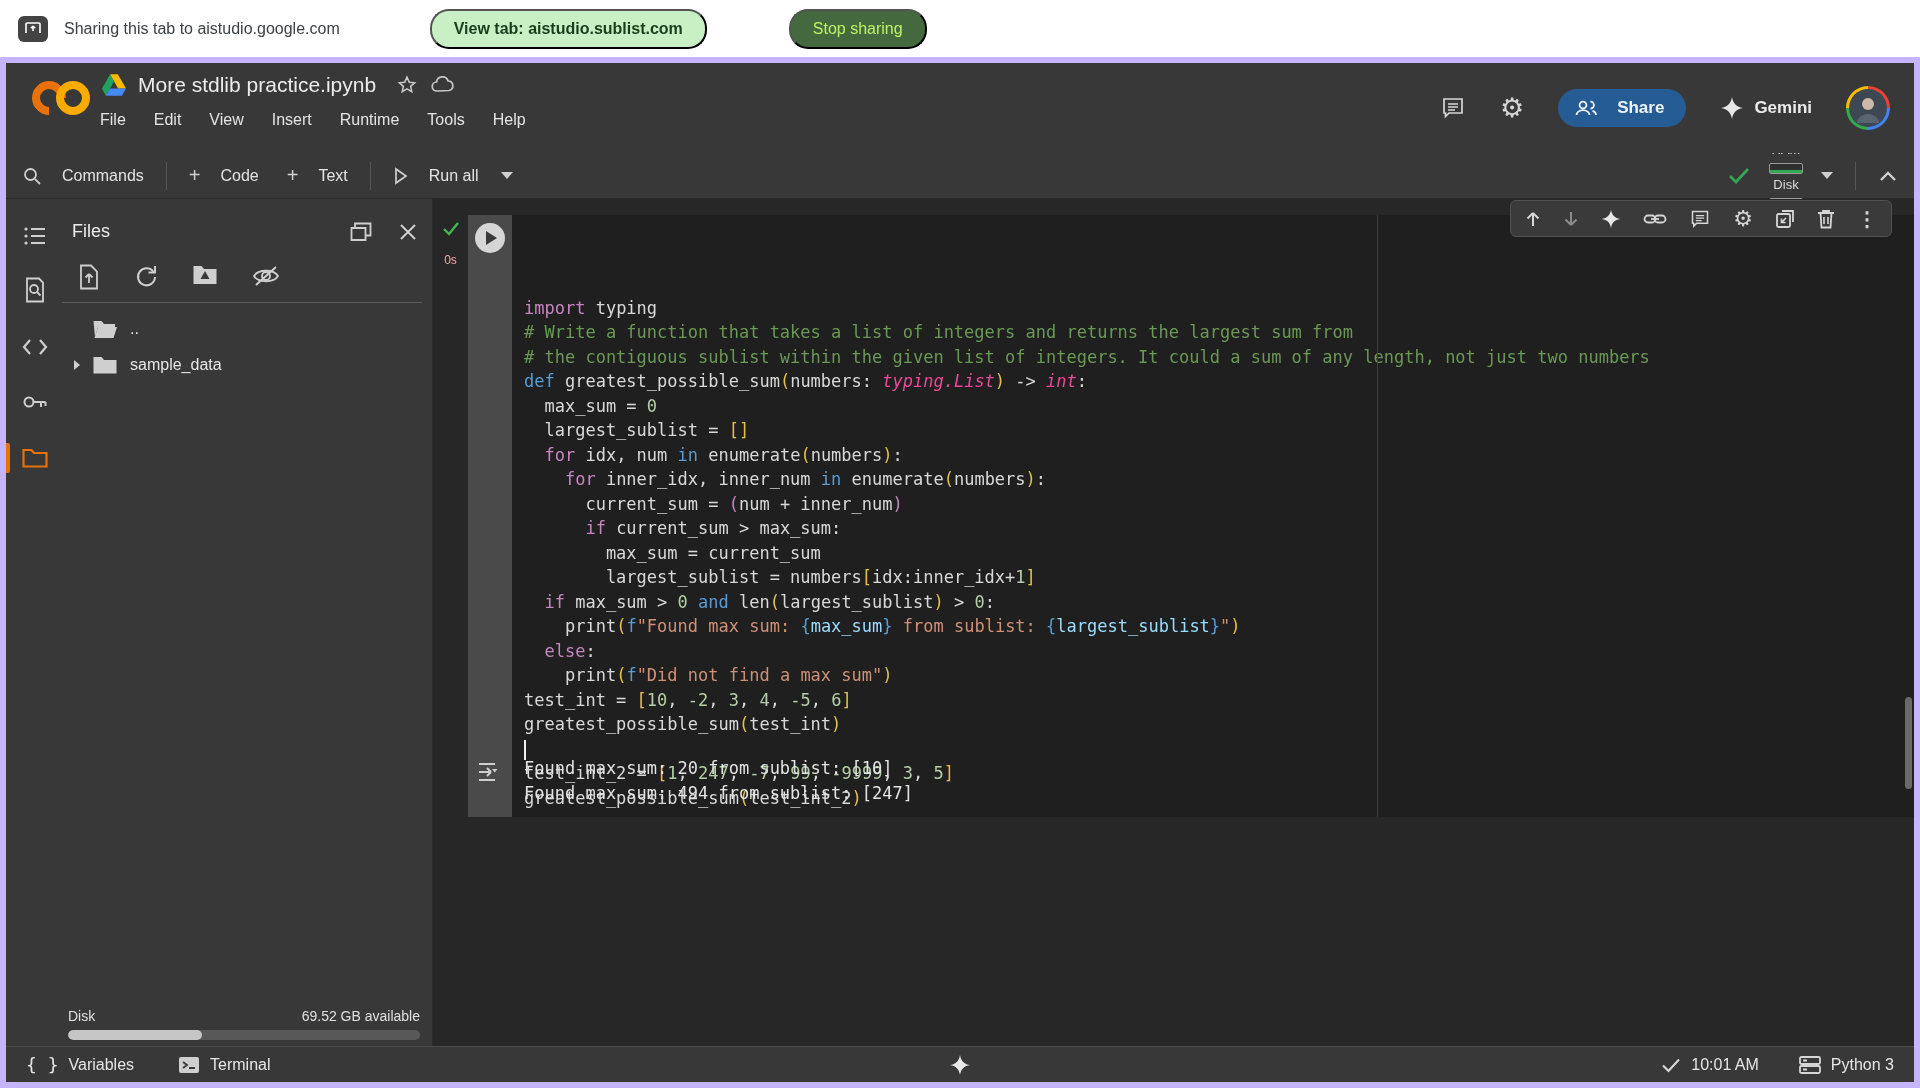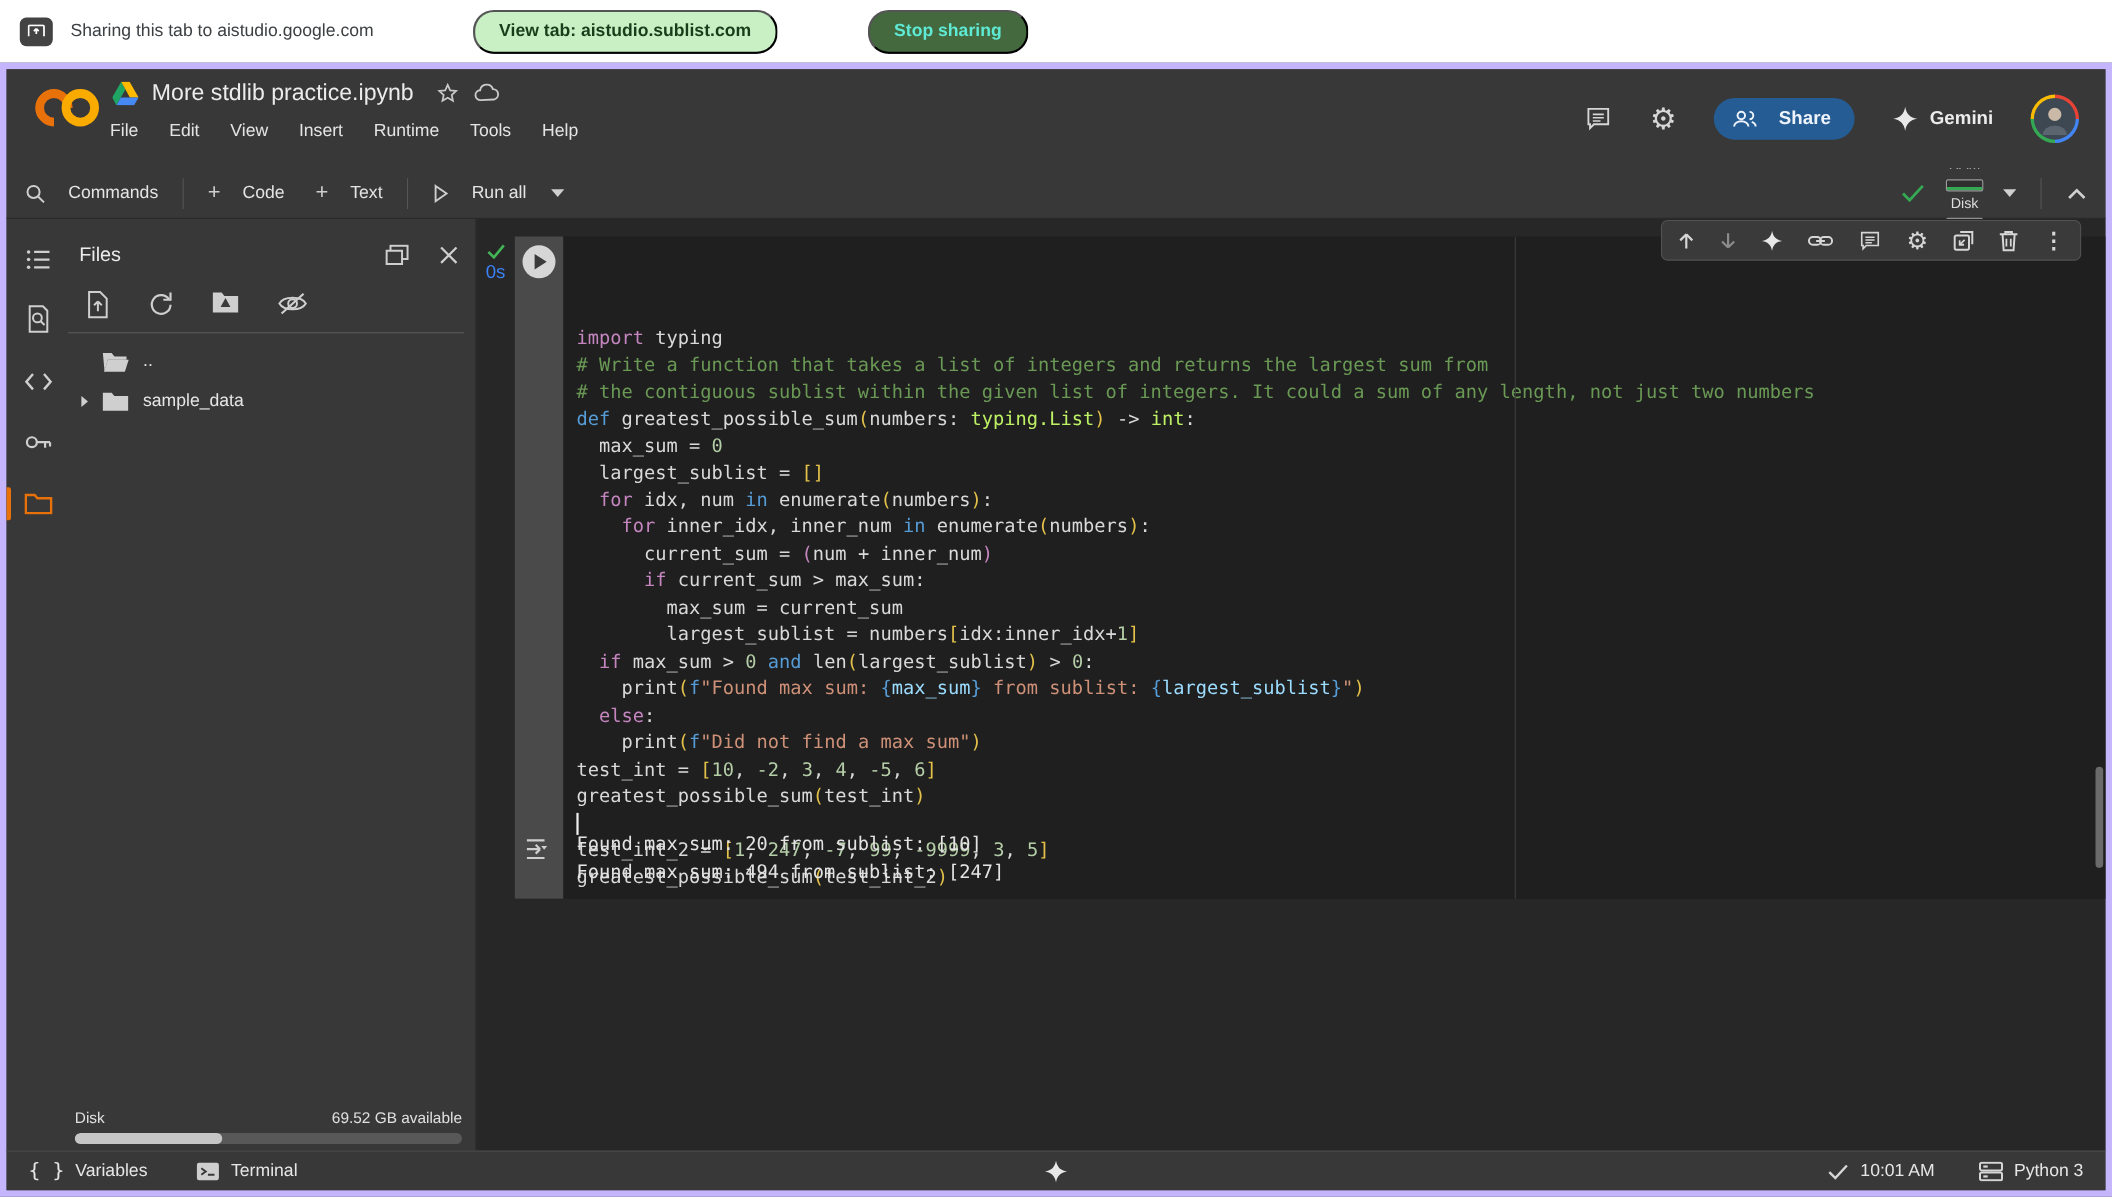--- a/index.html
+++ b/index.html
@@ -3,21 +3,21 @@
 <meta charset="utf-8">
 <style>
   * { margin:0; padding:0; box-sizing:border-box; }
   html,body { width:1920px; height:1088px; background:#ffffff; font-family:"Liberation Sans", sans-serif; overflow:hidden; }
 
   
   .share-banner { position:absolute; top:0; left:0; width:1920px; height:57px; background:#ffffff; display:flex; align-items:center; padding-left:18px; }
   .share-badge { width:30px; height:26px; background:#434343; border-radius:6px; display:flex; align-items:center; justify-content:center; margin-right:16px; }
   .share-banner-text { font-size:16px; color:#3c4043; margin-right:90px; }
   .view-tab-pill { background:#c9efc4; color:#173e1a; font-weight:700; font-size:16px; border-radius:19px; padding:9px 22px; margin-right:82px; }
-  .stop-pill { background:#44693f; color:#5eead4; font-weight:700; font-size:16px; border-radius:19px; padding:9px 22px; }
+  .stop-pill { background:#44693f; color:#bef264; font-weight:400; font-size:16px; border-radius:19px; padding:9px 22px; }
 
   
   .app-window { position:absolute; top:57px; left:0; width:1920px; height:1031px; border:6px solid #c4b5fd; background:#383838; display:flex; flex-direction:column; }
 
   
   .header { height:90px; background:#383838; position:relative; flex:0 0 auto; }
   .colab-logo { position:absolute; left:26px; top:14px; width:62px; height:42px; }
   .ring { position:absolute; top:4px; width:34px; height:34px; border-radius:50%; }
   .ring.left { left:0; border:8px solid #e8710a; border-right-color:transparent; transform:rotate(45deg); }
   .ring.right { left:24px; border:8px solid #f9ab00; }
@@ -62,30 +62,30 @@
   .tree-label { margin-left:12px; }
   .disk-area { position:absolute; left:6px; right:12px; bottom:6px; }
   .disk-line { display:flex; justify-content:space-between; color:#e0e0e0; font-size:14px; padding:0 0 6px 0; }
   .disk-track { height:10px; background:#585858; border-radius:5px; overflow:hidden; }
   .disk-fill { height:100%; width:38%; background:#c6c6c6; border-radius:5px; }
 
   
   .notebook { flex:1 1 auto; background:#272727; position:relative; min-width:0; }
   .cell { position:absolute; top:16px; left:0; right:0; display:flex; }
   .cell-margin { width:35px; flex:0 0 auto; padding-top:6px; display:flex; flex-direction:column; align-items:center; }
-  .exec-time { color:#3b82f6; font-size:17px; margin-top:2px; }
+  .exec-time { color:#fca5a5; font-size:12px; margin-top:17px; }
   .editor { flex:1 1 auto; display:flex; background:#1f1f1f; position:relative; }
   .gutter { width:44px; flex:0 0 auto; background:#4a4a4a; display:flex; justify-content:center; padding-top:8px; }
   .run-btn { width:30px; height:30px; border-radius:50%; background:#d6d6d6; border:none; display:flex; align-items:center; justify-content:center; cursor:pointer; }
   .run-tri { width:0; height:0; border-left:11px solid #3a3a3a; border-top:7px solid transparent; border-bottom:7px solid transparent; margin-left:3px; }
   .code-area { flex:1 1 auto; padding:7px 0 7px 12px; font-family:"DejaVu Sans Mono","Liberation Mono",monospace; font-size:17px; line-height:24.5px; white-space:pre; color:#d9d9d9; position:relative; overflow:hidden; }
   .ruler { position:absolute; left:865px; top:0; bottom:0; width:1px; background:#3d3d3d; }
   .code-line { height:24.5px; }
   .tok-cm { color:#6a9955; } .tok-k1 { color:#c586c0; } .tok-k2 { color:#569cd6; }
-  .tok-ty { color:#bef264; } .tok-nu { color:#b5cea8; } .tok-st { color:#ce9178; }
+  .tok-ty { color:#ec4899;font-style:italic; } .tok-nu { color:#b5cea8; } .tok-st { color:#ce9178; }
   .tok-b1 { color:#e2c04a; } .tok-b2 { color:#c586c0; } .tok-fb { color:#569cd6; }
   .tok-vn { color:#9cdcfe; } .tok-pl { color:#d9d9d9; }
   .cursor { display:inline-block; width:2px; height:20px; background:#f0f0f0; vertical-align:middle; }
 
   .cell-toolbar { position:absolute; top:1px; right:22px; height:37px; background:#3a3a3a; border:1px solid #525252; border-radius:6px; display:flex; align-items:center; gap:22px; padding:0 14px; z-index:5; }
 
   .output-row { position:absolute; top:557px; left:0; right:0; display:flex; }
   .output-gutter { width:35px; flex:0 0 auto; }
   .output-icon-col { width:44px; flex:0 0 auto; display:flex; justify-content:center; padding-top:4px; }
   .output-text { font-family:"DejaVu Sans Mono","Liberation Mono",monospace; font-size:17px; line-height:24.5px; color:#e3e3e3; padding-left:12px; white-space:pre; }

